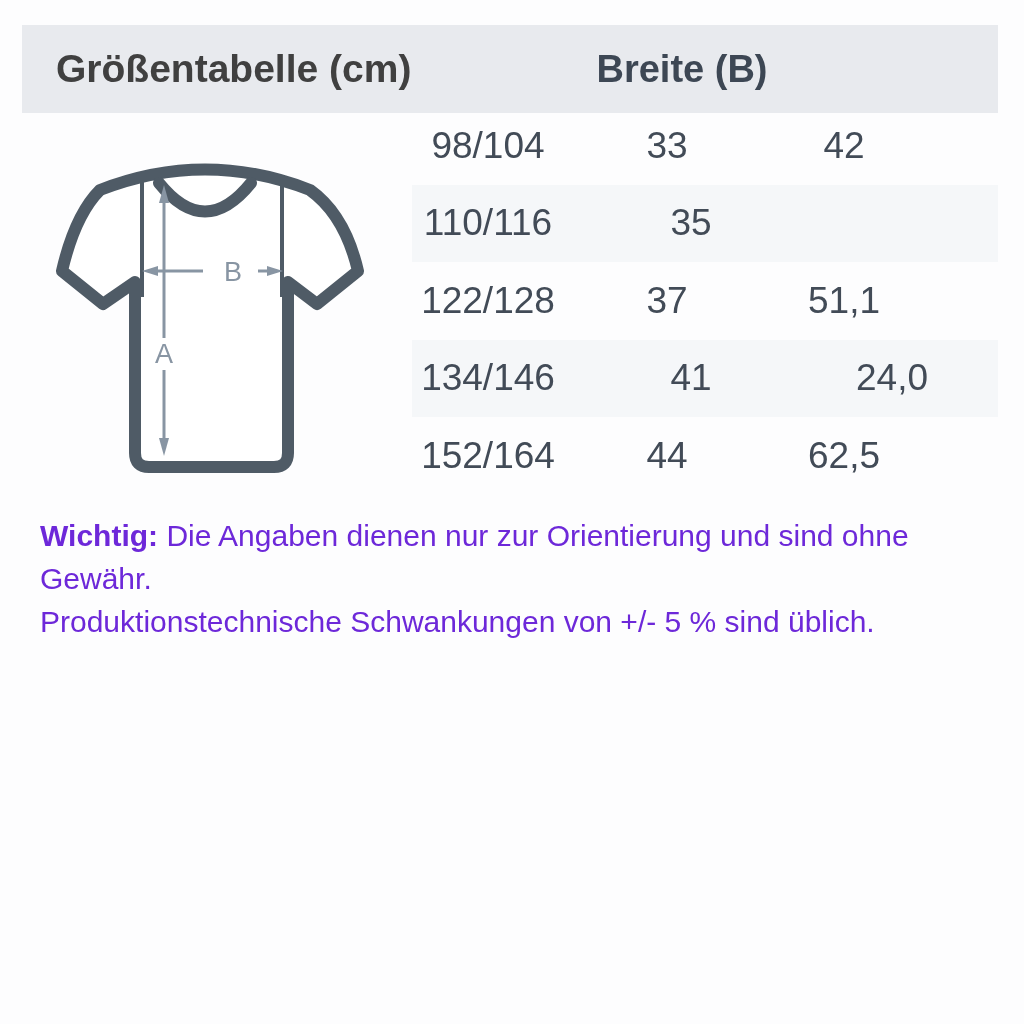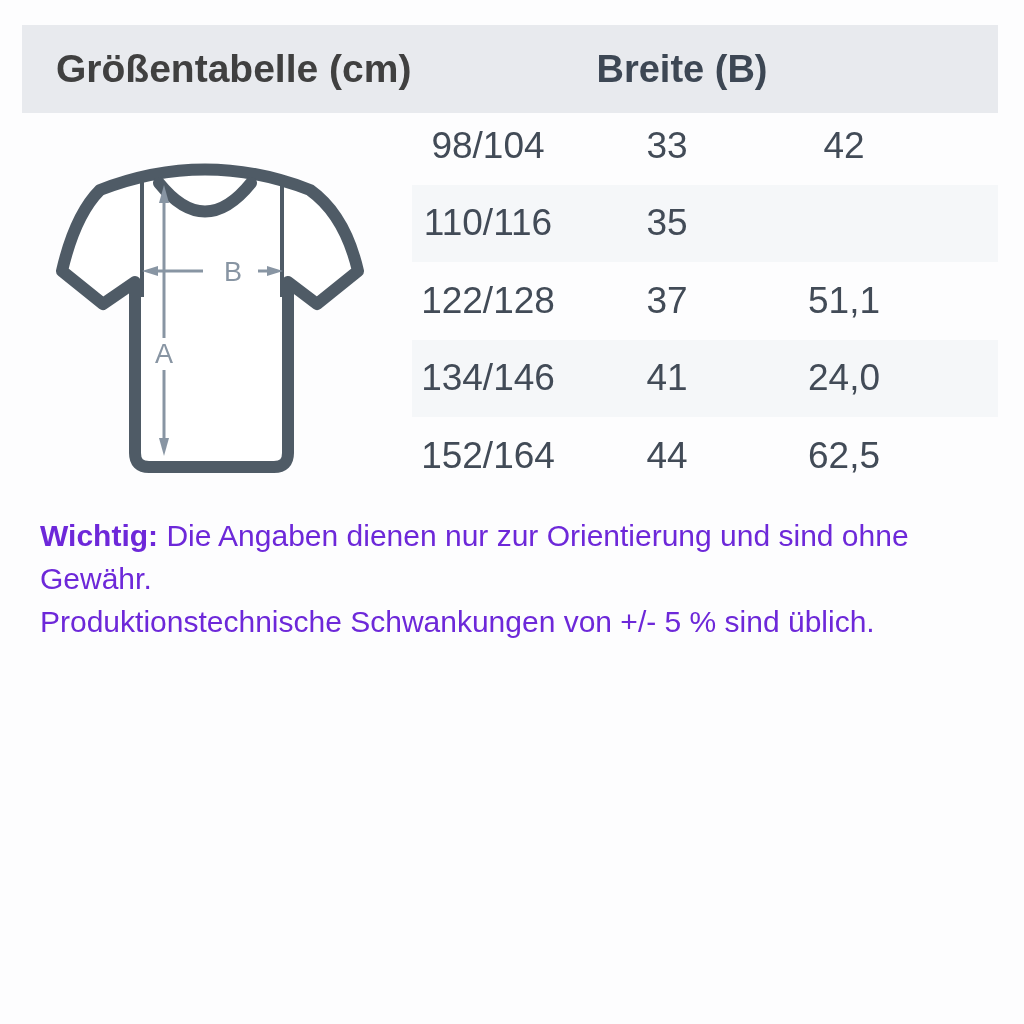--- a/index.html
+++ b/index.html
@@ -45,21 +45,21 @@
     position: absolute;
     left: 412px; top: 107px;
     width: 586px;
   }
   .t-row {
     display: grid;
     grid-template-columns: 152px 206px 148px 1fr;
     align-items: center;
     height: 77.5px;
   }
-  .t-row.striped { background: #f5f7f9; }
+  .t-row.striped { background: #f5f7f9; gap: 24px; }
   .t-row .cell {
     text-align: center;
     font-size: 37px;
     color: #424b57;
   }
 
   
   .shirt-wrap {
     position: absolute;
     left: 55px; top: 145px;

